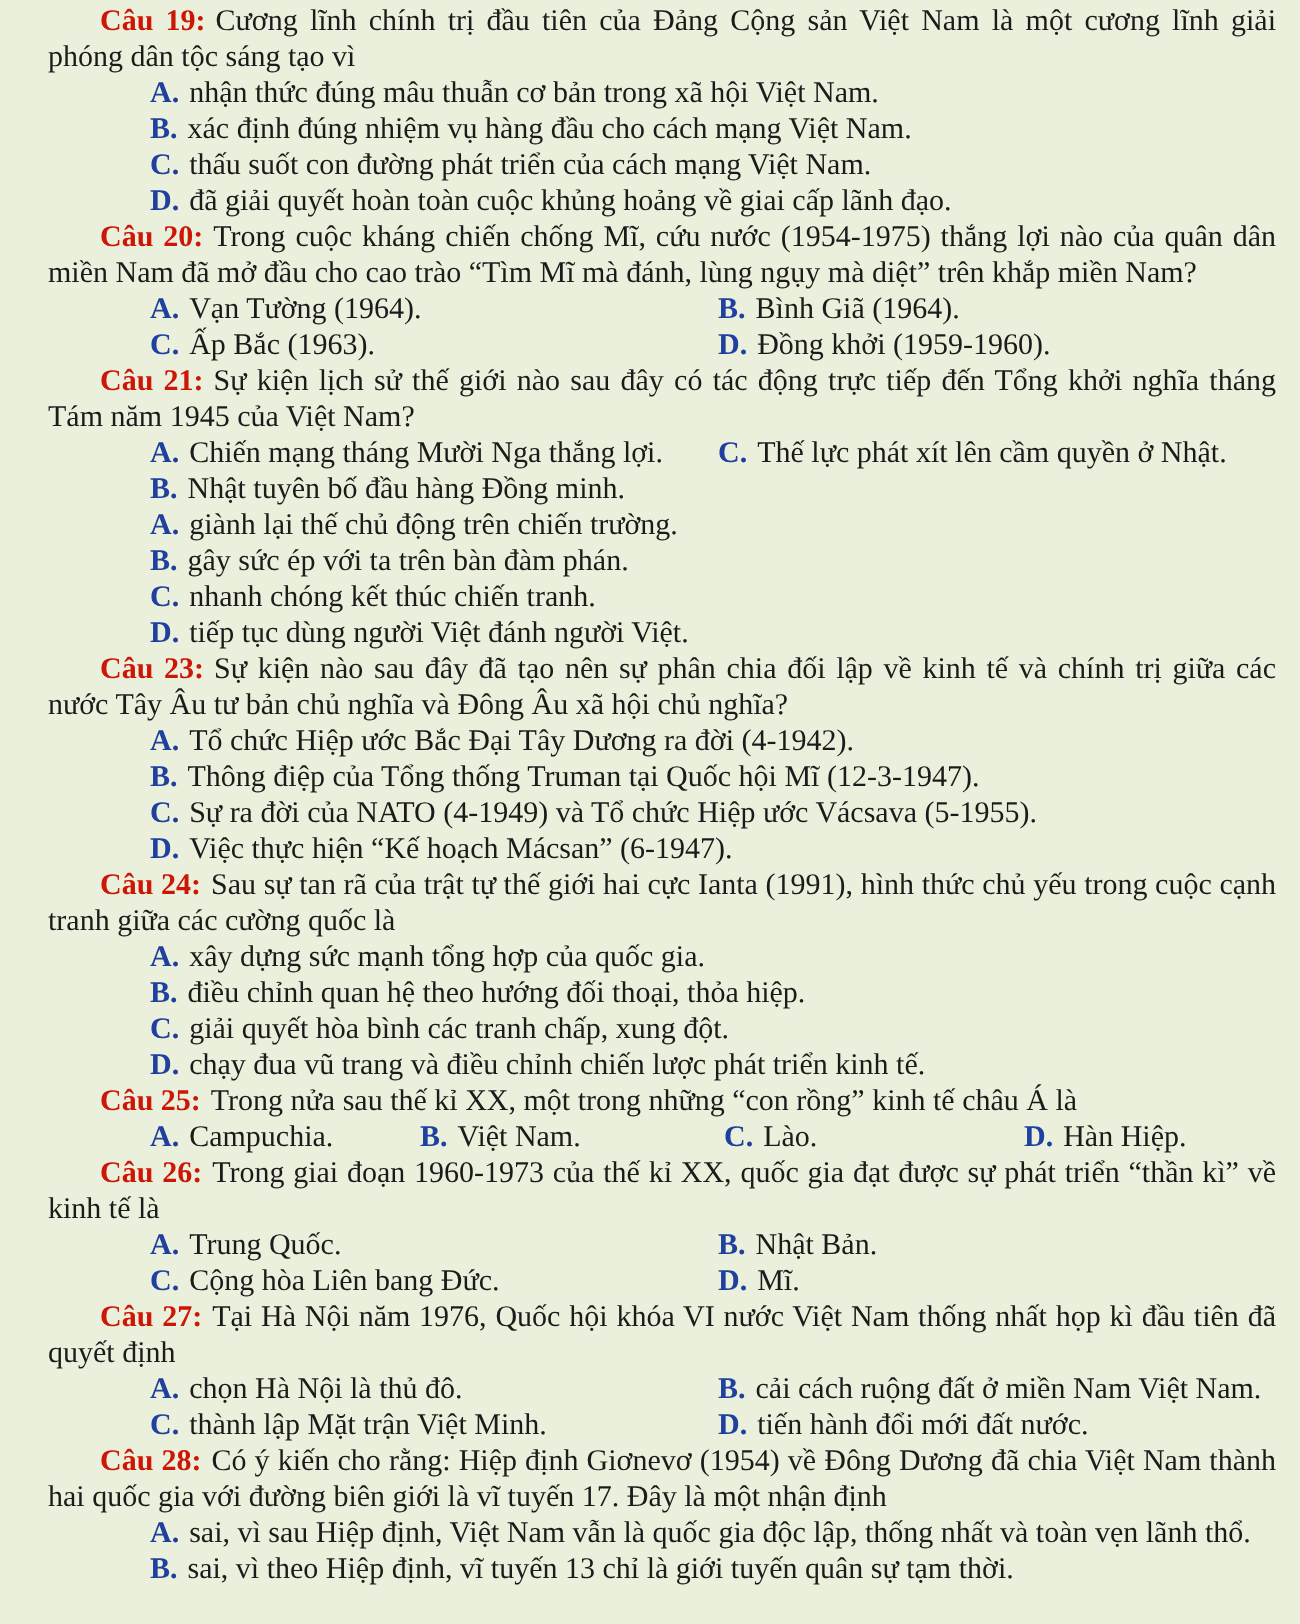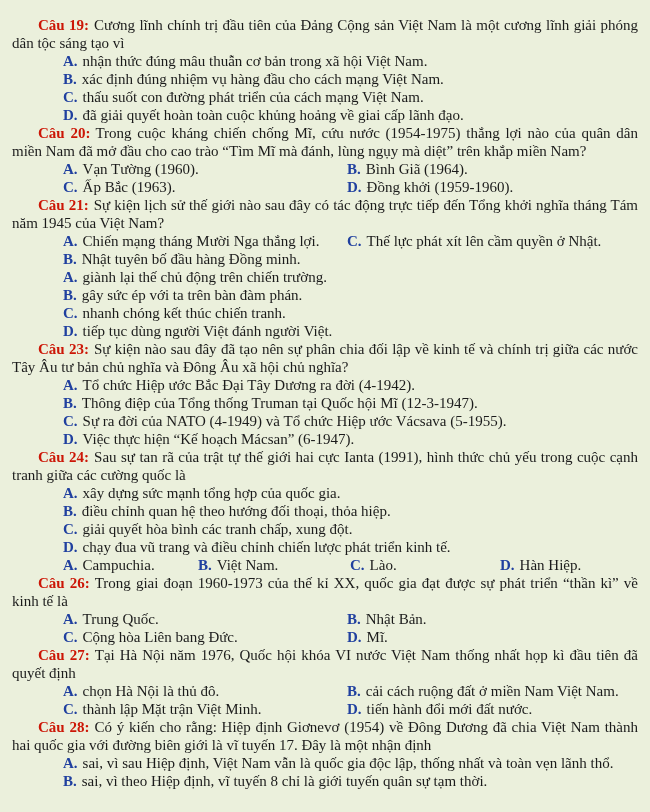--- a/index.html
+++ b/index.html
@@ -4,21 +4,21 @@
 <style>
   * { box-sizing: border-box; margin: 0; padding: 0; }
   html, body { width: 650px; height: 812px; overflow: hidden; }
   body {
     background: var(--bg, #ebf0dc);
     font-family: "Liberation Serif", "DejaVu Serif", serif;
     font-size: 15px;
     line-height: 18px;
     color: var(--text, #1b1b1b);
   }
-  .page { padding: 16px 12px 0 12px; }
+  .page { padding: 2px 12px 0 12px; margin-left: 12px; }
   .qt { text-align: justify; text-indent: 26px; }
   .ql { color: var(--red, #cc1606); font-weight: bold; margin-right: 5px; }
   .opts { margin-left: 51px; }
   .opt { white-space: nowrap; }
   .ol { color: var(--blue, #20409f); font-weight: bold; margin-right: 5px; }
   .grid2 { display: grid; grid-template-columns: 284px 1fr; }
   .grid4 { display: grid; grid-template-columns: 135px 152px 150px 1fr; }
 </style>
 </head>
 <body>
@@ -31,21 +31,21 @@
       <div class="opt"><b class="ol">A.</b><span class="ot">nhận thức đúng mâu thuẫn cơ bản trong xã hội Việt Nam.</span></div>
       <div class="opt"><b class="ol">B.</b><span class="ot">xác định đúng nhiệm vụ hàng đầu cho cách mạng Việt Nam.</span></div>
       <div class="opt"><b class="ol">C.</b><span class="ot">thấu suốt con đường phát triển của cách mạng Việt Nam.</span></div>
       <div class="opt"><b class="ol">D.</b><span class="ot">đã giải quyết hoàn toàn cuộc khủng hoảng về giai cấp lãnh đạo.</span></div>
     </div>
   </section>
 
   <section class="q">
     <p class="qt"><b class="ql">Câu 20:</b><span>Trong cuộc kháng chiến chống Mĩ, cứu nước (1954-1975) thắng lợi nào của quân dân miền Nam đã mở đầu cho cao trào “Tìm Mĩ mà đánh, lùng ngụy mà diệt” trên khắp miền Nam?</span></p>
     <div class="opts grid2">
-      <div class="opt"><b class="ol">A.</b><span class="ot">Vạn Tường (1960).</span></div>
+      <div class="opt"><b class="ol">A.</b><span class="ot">Vạn Tường (1964).</span></div>
       <div class="opt"><b class="ol">B.</b><span class="ot">Bình Giã (1964).</span></div>
       <div class="opt"><b class="ol">C.</b><span class="ot">Ấp Bắc (1963).</span></div>
       <div class="opt"><b class="ol">D.</b><span class="ot">Đồng khởi (1959-1960).</span></div>
     </div>
   </section>
 
   <section class="q">
     <p class="qt"><b class="ql">Câu 21:</b><span>Sự kiện lịch sử thế giới nào sau đây có tác động trực tiếp đến Tổng khởi nghĩa tháng Tám năm 1945 của Việt Nam?</span></p>
     <div class="opts grid2">
       <div class="opt"><b class="ol">A.</b><span class="ot">Chiến mạng tháng Mười Nga thắng lợi.</span></div>
@@ -77,20 +77,21 @@
     <p class="qt"><b class="ql">Câu 24:</b><span>Sau sự tan rã của trật tự thế giới hai cực Ianta (1991), hình thức chủ yếu trong cuộc cạnh tranh giữa các cường quốc là</span></p>
     <div class="opts list">
       <div class="opt"><b class="ol">A.</b><span class="ot">xây dựng sức mạnh tổng hợp của quốc gia.</span></div>
       <div class="opt"><b class="ol">B.</b><span class="ot">điều chỉnh quan hệ theo hướng đối thoại, thỏa hiệp.</span></div>
       <div class="opt"><b class="ol">C.</b><span class="ot">giải quyết hòa bình các tranh chấp, xung đột.</span></div>
       <div class="opt"><b class="ol">D.</b><span class="ot">chạy đua vũ trang và điều chỉnh chiến lược phát triển kinh tế.</span></div>
     </div>
   </section>
 
   <section class="q">
+    <p class="qt"><b class="ql">Câu 25:</b><span>Trong nửa sau thế kỉ XX, một trong những “con rồng” kinh tế châu Á là</span></p>
     <div class="opts grid4">
       <div class="opt"><b class="ol">A.</b><span class="ot">Campuchia.</span></div>
       <div class="opt"><b class="ol">B.</b><span class="ot">Việt Nam.</span></div>
       <div class="opt"><b class="ol">C.</b><span class="ot">Lào.</span></div>
       <div class="opt"><b class="ol">D.</b><span class="ot">Hàn Hiệp.</span></div>
     </div>
   </section>
 
   <section class="q">
     <p class="qt"><b class="ql">Câu 26:</b><span>Trong giai đoạn 1960-1973 của thế kỉ XX, quốc gia đạt được sự phát triển “thần kì” về kinh tế là</span></p>
@@ -109,17 +110,17 @@
       <div class="opt"><b class="ol">B.</b><span class="ot">cải cách ruộng đất ở miền Nam Việt Nam.</span></div>
       <div class="opt"><b class="ol">C.</b><span class="ot">thành lập Mặt trận Việt Minh.</span></div>
       <div class="opt"><b class="ol">D.</b><span class="ot">tiến hành đổi mới đất nước.</span></div>
     </div>
   </section>
 
   <section class="q">
     <p class="qt"><b class="ql">Câu 28:</b><span>Có ý kiến cho rằng: Hiệp định Giơnevơ (1954) về Đông Dương đã chia Việt Nam thành hai quốc gia với đường biên giới là vĩ tuyến 17. Đây là một nhận định</span></p>
     <div class="opts list">
       <div class="opt"><b class="ol">A.</b><span class="ot">sai, vì sau Hiệp định, Việt Nam vẫn là quốc gia độc lập, thống nhất và toàn vẹn lãnh thổ.</span></div>
-      <div class="opt"><b class="ol">B.</b><span class="ot">sai, vì theo Hiệp định, vĩ tuyến 8 chỉ là giới tuyến quân sự tạm thời.</span></div>
+      <div class="opt"><b class="ol">B.</b><span class="ot">sai, vì theo Hiệp định, vĩ tuyến 13 chỉ là giới tuyến quân sự tạm thời.</span></div>
     </div>
   </section>
 
 </div>
 
 </body></html>

